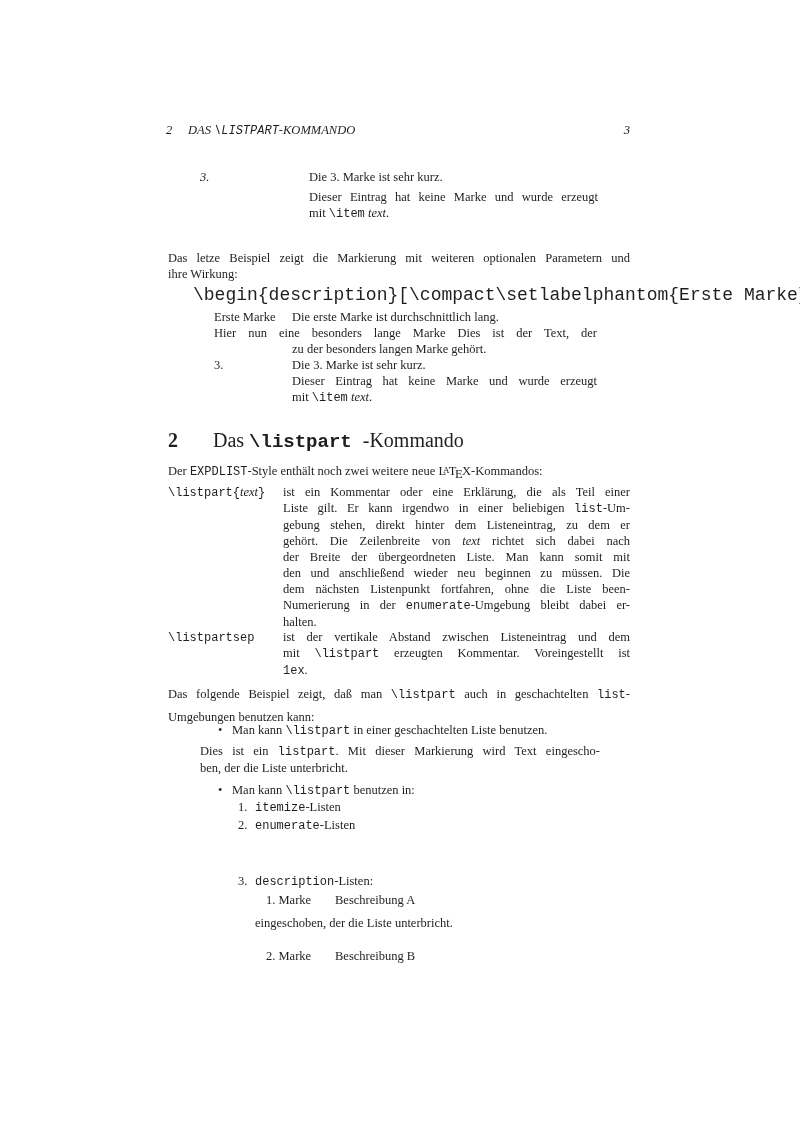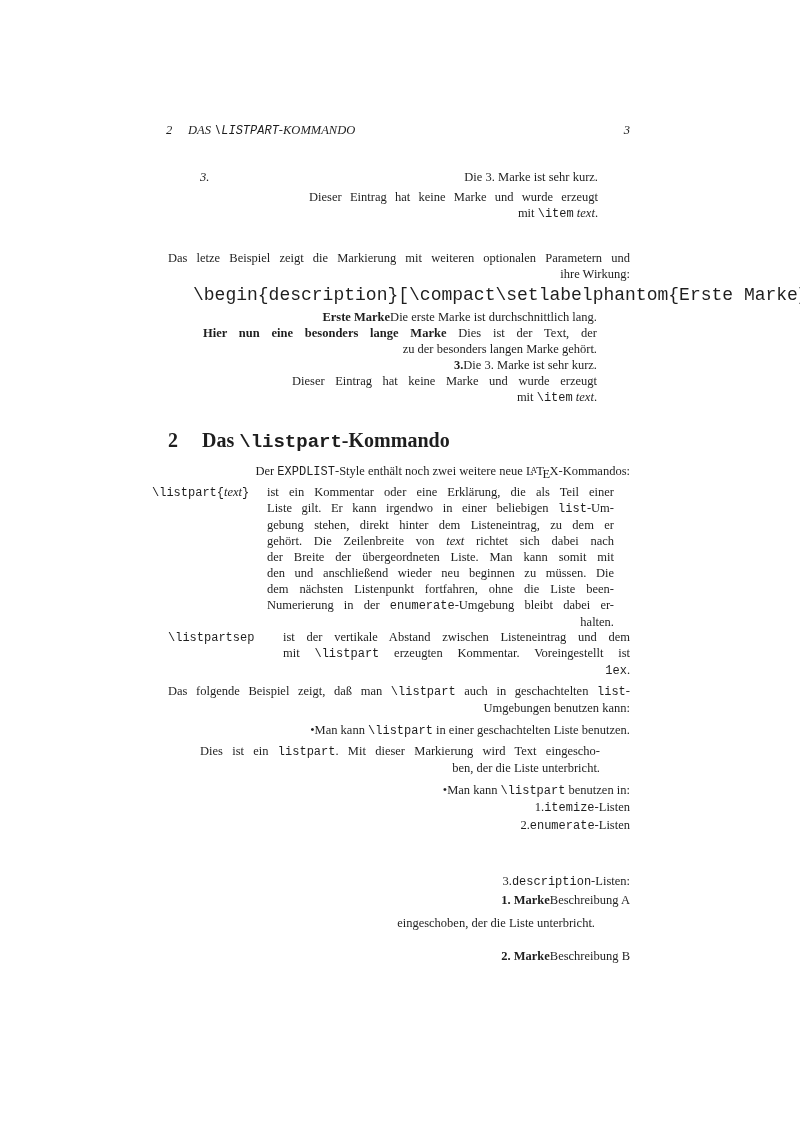--- a/index.html
+++ b/index.html
@@ -1,25 +1,25 @@
 <!DOCTYPE html>
 <html><head>
 <meta charset="utf-8">
 <style>
   html,body{margin:0;padding:0;background:#ffffff;}
   body{width:800px;height:1132px;position:relative;overflow:hidden;
        font-family:"Liberation Serif","DejaVu Serif",serif;
        color:#1e1e1e;font-size:12.5px;line-height:16px;}
   .page{position:absolute;left:0;top:0;width:800px;height:1132px;background:#ffffff;}
   .abs{position:absolute;}
-  .ln{min-height:16px;text-align:right;}
+  .ln{min-height:16px;}
   .just{text-align:justify;text-align-last:justify;text-justify:inter-word;}
   .sg.rm{font-style:normal;}
   .sg.it{font-style:italic;}
-  .sg.bf{font-weight:bold;}
+  .sg.bf{font-weight:normal;margin-left:11px;}
   .sg.tt{font-family:"Liberation Mono","DejaVu Sans Mono",monospace;font-size:12px;}
   .sg.btt{font-family:"Liberation Mono","DejaVu Sans Mono",monospace;font-weight:bold;}
   .sg.ttit{font-family:"Liberation Mono","DejaVu Sans Mono",monospace;font-style:italic;font-size:12px;}
   .latex .lxa{font-size:0.72em;vertical-align:0.24em;margin-left:-0.33em;margin-right:-0.1em;}
   .latex .lxe{vertical-align:-0.2em;margin-left:-0.1em;margin-right:-0.06em;}
 
   
   .b-header{left:166px;top:122px;width:464px;display:flex;justify-content:space-between;font-style:italic;}
   .hnum{display:inline-block;width:22px;font-style:italic;}
 
@@ -43,27 +43,27 @@
 
   
   .b-heading{left:168px;top:427px;font-size:20px;line-height:26px;font-weight:bold;}
   .b-heading .hno{display:inline-block;width:34px;}
   .b-heading .sg.tt,.b-heading .sg.btt{font-size:19px;}
 
   
   .b-para2{left:168px;top:462px;width:462px;}
 
   
-  .b-lpdef{left:152px;top:484px;width:462px;}
+  .b-lpdef{left:168px;top:484px;width:462px;}
   .b-lpsdef{left:168px;top:629px;width:462px;}
   .deflabel{position:absolute;left:0;top:0;}
   .defbody{margin-left:115px;width:347px;}
 
   
-  .b-para3{left:168px;top:683px;width:462px;line-height:16px;}
+  .b-para3{left:168px;top:683px;width:462px;line-height:22px;}
   .b-para3 .ln{min-height:17px;}
 
   
   .b-bullet1{left:218px;top:722px;width:412px;}
   .b-bullet2{left:218px;top:782px;width:412px;}
   .bmark{display:inline-block;width:14px;}
 
   
   .b-lp1{left:200px;top:743px;width:400px;}
   .b-lp2{left:232px;top:838px;width:364px;}

